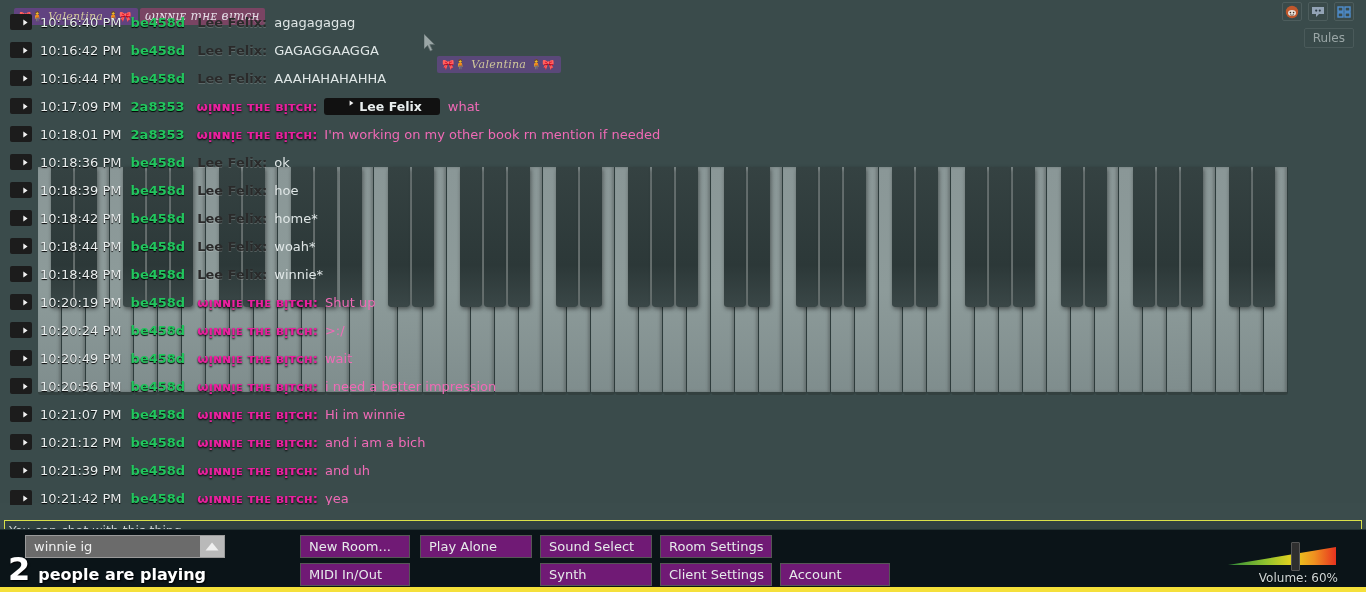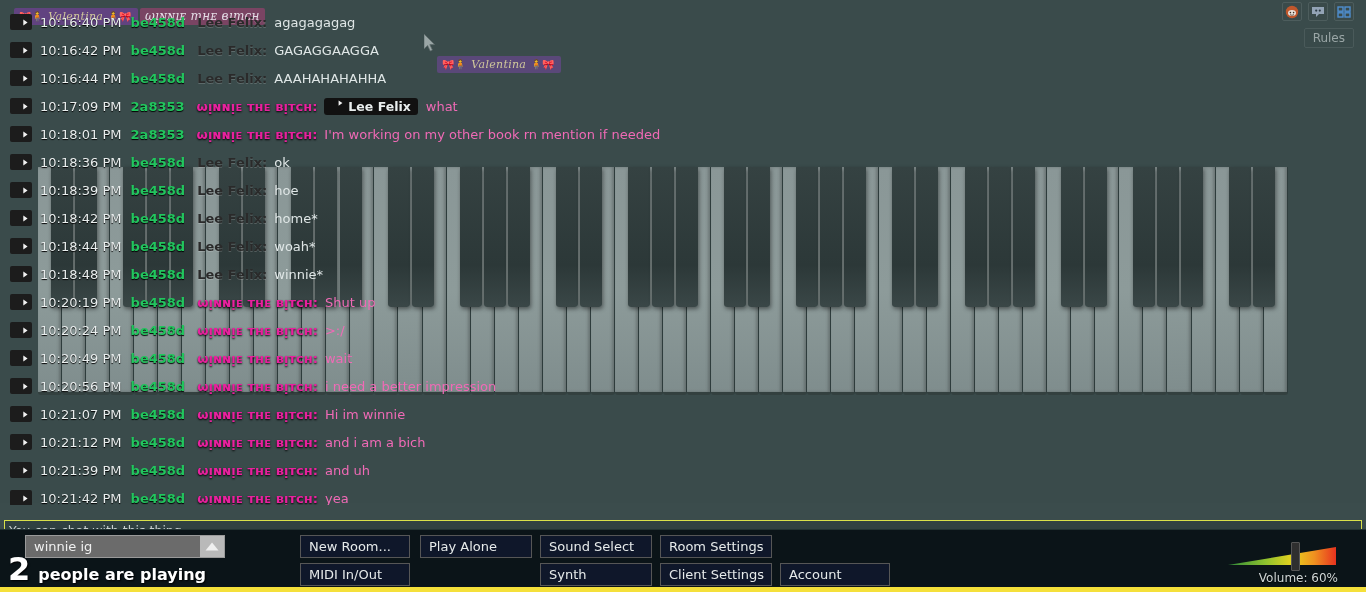--- a/index.html
+++ b/index.html
@@ -106,21 +106,21 @@
   .ts { color: #e9eeee; margin-right: 9px; text-shadow: 0 1px 1px #000; }
   .pid { color: #22c55e; margin-right: 12px; text-shadow: 0 1px 1px #000; font-weight: bold; }
   .uname { font-weight: bold; margin-right: 7px; text-shadow: 0 1px 2px #000; }
   .uname.felix { color: #2a2a2a; text-shadow: 0 1px 0 rgba(255,255,255,.18); }
   .uname.winnie { color: #e8219e; font-family: "DejaVu Sans", sans-serif; }
   .body-felix { color: #dfe6e6; }
   .body-winnie { color: #f06ab6; }
   .mention {
     display: inline-flex; align-items: flex-start; gap: 5px;
     background: #111; color: #e9eeee; font-weight: bold;
-    border-radius: 3px; padding: 1px 7px; margin-right: 8px;
+    border-radius: 3px; padding: 1px 18px; margin-right: 8px;
     font-size: 12.5px;
   }
 
   
   #chat-input {
     position: absolute; left: 4px; top: 505px;
     width: 1358px; height: 22px;
     background: rgba(48,64,64,0.92);
     border: 1px solid #d8e04a;
     color: #c8d0d0; font-size: 12.5px;
@@ -154,21 +154,21 @@
     display: flex; align-items: baseline; gap: 8px;
     color: #fff; z-index: 3;
     text-shadow: 1px 1px 2px #000;
   }
   #players-count { font-size: 32px; font-weight: bold; line-height: 1; }
   #players-text { font-size: 16px; font-weight: bold; }
 
   .mbtn {
     position: absolute;
     height: 23px; line-height: 21px;
-    background: #0f172a;
+    background: #701a75;
     border: 1px solid #565656;
     color: #e6eaea; font-size: 13px;
     padding: 0 8px;
     white-space: nowrap;
   }
 
   #volume { position: absolute; right: 28px; top: 541px; width: 110px; height: 44px; text-align: center; }
   #vol-label { position: absolute; right: 0; bottom: 0; font-size: 12px; color: #cfd6d6; text-shadow: 0 1px 1px #000; white-space: nowrap; }
   #vol-handle {
     position: absolute; left: 63px; top: 1px;

